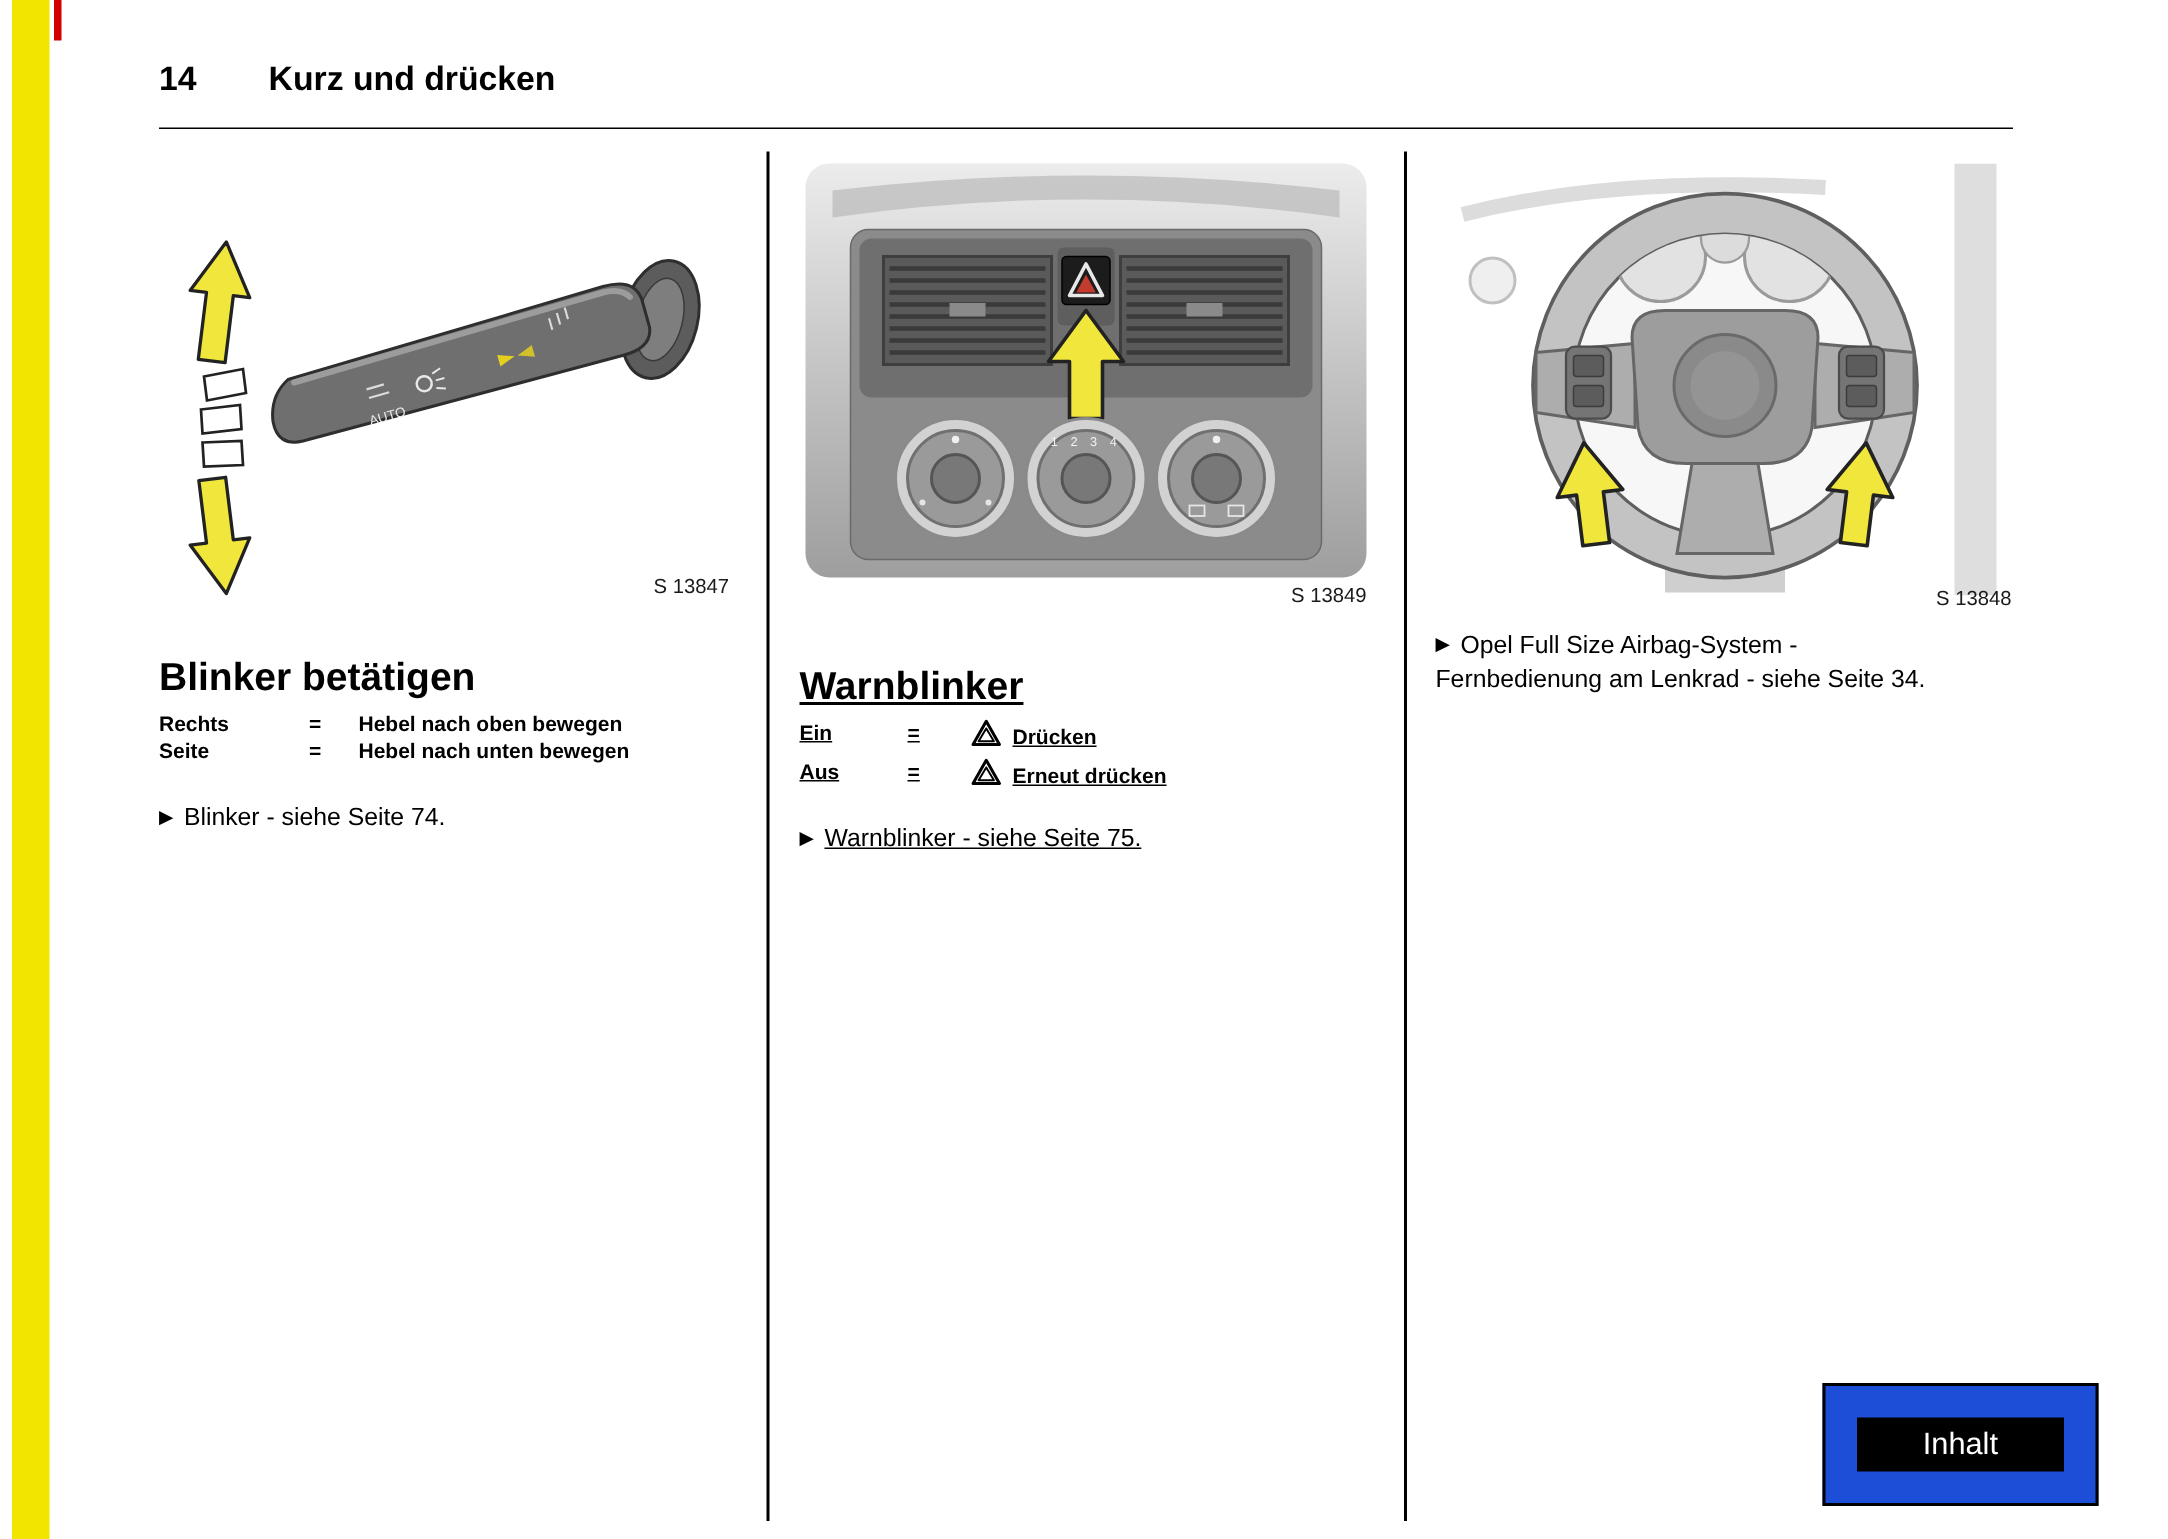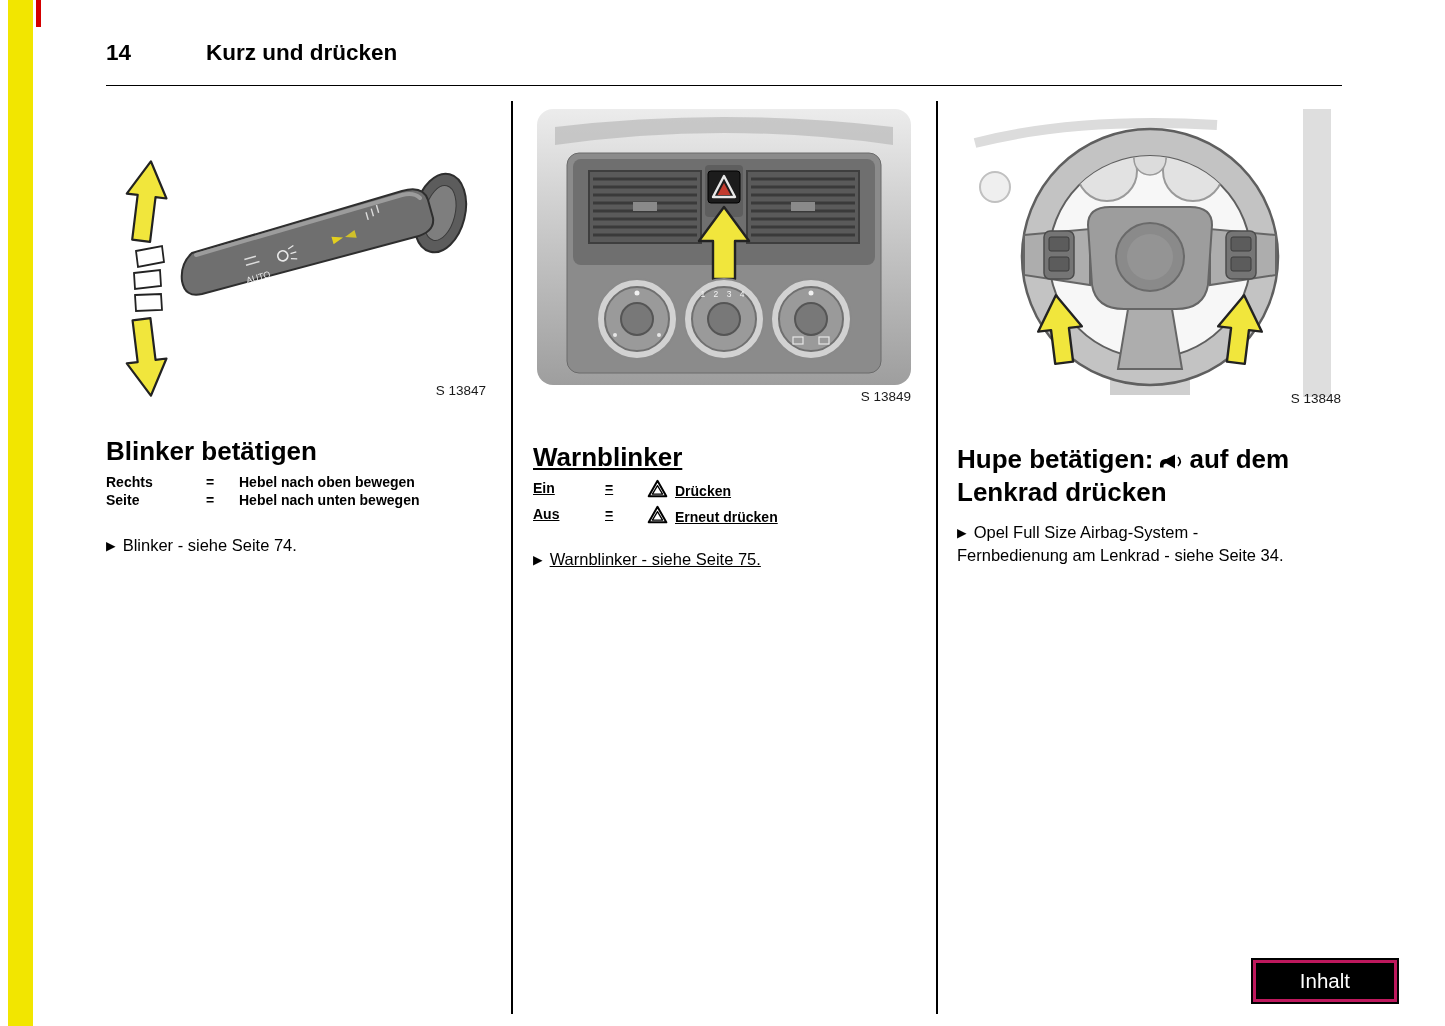--- a/index.html
+++ b/index.html
@@ -4,21 +4,21 @@
 <style>
   * { margin:0; padding:0; box-sizing:border-box; }
   html,body { background:#fff; }
   body {
     width:1445px; height:1026px; position:relative; overflow:hidden;
     font-family:"Liberation Sans", sans-serif; color:#000;
   }
   .sidebar { position:absolute; left:8px; top:0; width:25px; height:1026px; }
   .red-mark { position:absolute; left:36px; top:0; width:5px; height:27px; }
 
-  .header { position:absolute; left:106px; top:40px; display:flex; gap:75px;
+  .header { position:absolute; left:106px; top:40px; display:flex; gap:48px;
             font-size:22.5px; font-weight:700; }
   .rule { position:absolute; left:106px; top:85px; width:1236px; height:0;
           border-top:1.6px solid #000; }
 
   .divider { position:absolute; top:101px; height:913px; width:1.5px; background:#000; }
   .div1 { left:511px; } .div2 { left:936px; }
 
   .col { position:absolute; top:101px; }
   .col1 { left:106px; width:384px; }
   .col2 { left:533px; width:382px;text-decoration:underline; }
@@ -36,21 +36,21 @@
   .defrow2 { display:grid; grid-template-columns:72px 42px auto; align-items:start; margin-bottom:5px; }
   .warn-ic { vertical-align:-2px; margin-right:7px; }
 
   .note { margin-top:24px; font-size:16.5px; line-height:1.45; }
   .note3 { margin-top:11px; font-size:16.5px; line-height:1.42; }
   .bullet { display:inline-block; font-size:12.5px; transform:translateY(-1.5px); margin-right:7px; }
 
   .horn { vertical-align:-2px; margin:0 5px; }
 
   .inhalt { position:absolute; right:46px; bottom:22px; border:2.5px solid #000;
-            background:#be185d; padding:3px; cursor:pointer; }
+            background:#1d4ed8; padding:21px; cursor:pointer; }
   .inhalt-inner { background:#000; color:#fff; font-size:20.5px; padding:8px 44px; line-height:1; }
 </style>
 </head>
 <body>
 
 <div class="sidebar" style="background:#F2E600"></div>
 <div class="red-mark" style="background:#D40000"></div>
 
 <div class="header">
   <span>14</span>
@@ -291,27 +291,20 @@
       <g transform="rotate(-7 103 220)">
         <path d="M94 254 L94 220 L81 220 L103 186 L125 220 L112 220 L112 254 Z" fill="#F1E63C" stroke="#222" stroke-width="2.4" stroke-linejoin="round"></path>
       </g>
       <g transform="rotate(7 283 220)">
         <path d="M274 254 L274 220 L261 220 L283 186 L305 220 L292 220 L292 254 Z" fill="#F1E63C" stroke="#222" stroke-width="2.4" stroke-linejoin="round"></path>
       </g>
     </svg>
     <span class="fig-label">S 13848</span>
   </div>
 
-  <div class="h">
-    <span>Hupe betätigen:</span><svg class="horn" width="26" height="17" viewBox="0 0 26 17">
-      <path d="M2 11.5 C2 7 5.5 6 8.5 6 L17 1.5 L17 15.5 L8.5 10.5 C6.5 10.5 5.5 11.5 5.5 13 L5.5 14.5 L2 14.5 Z" fill="#000"></path>
-      <path d="M20 4 Q24.5 8.5 20 13" fill="none" stroke="#000" stroke-width="1.6"></path>
-    </svg><span>auf dem</span><br>
-    <span>Lenkrad drücken</span>
-  </div>
 
   <div class="note3">
     <div>
       <span class="bullet">▶</span><span>Opel Full Size Airbag-System -</span>
     </div>
     <div>Fernbedienung am Lenkrad - siehe Seite 34.</div>
   </div>
 </div>
 
 <div class="inhalt">

